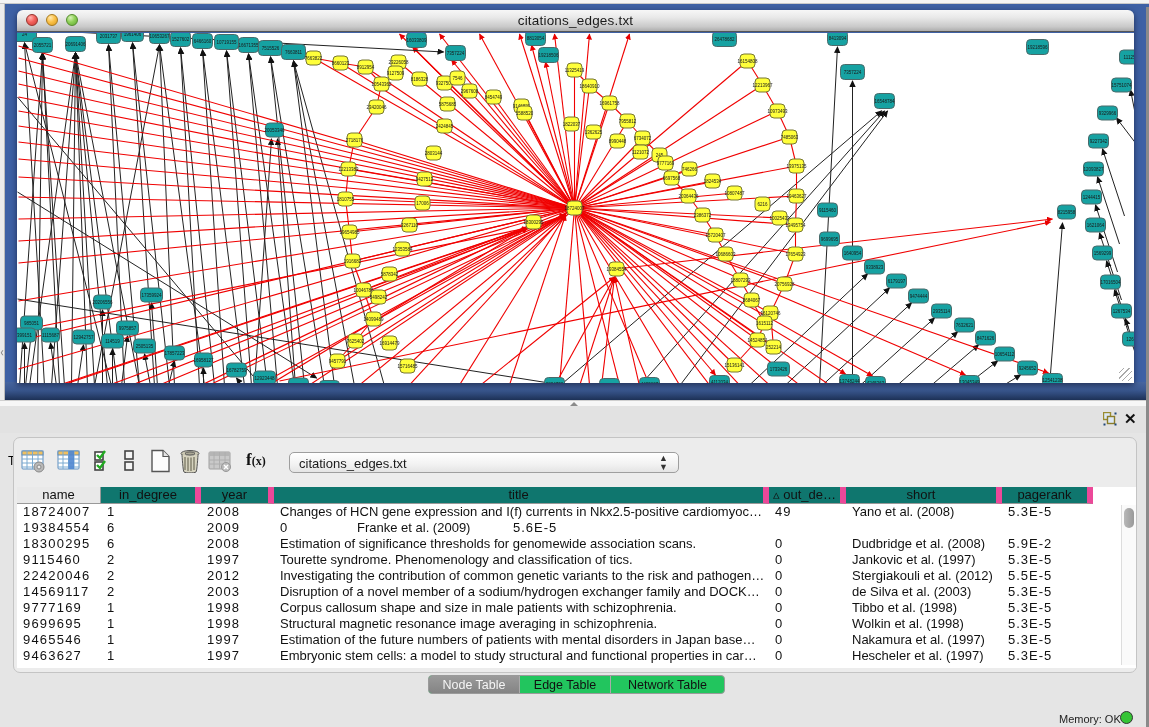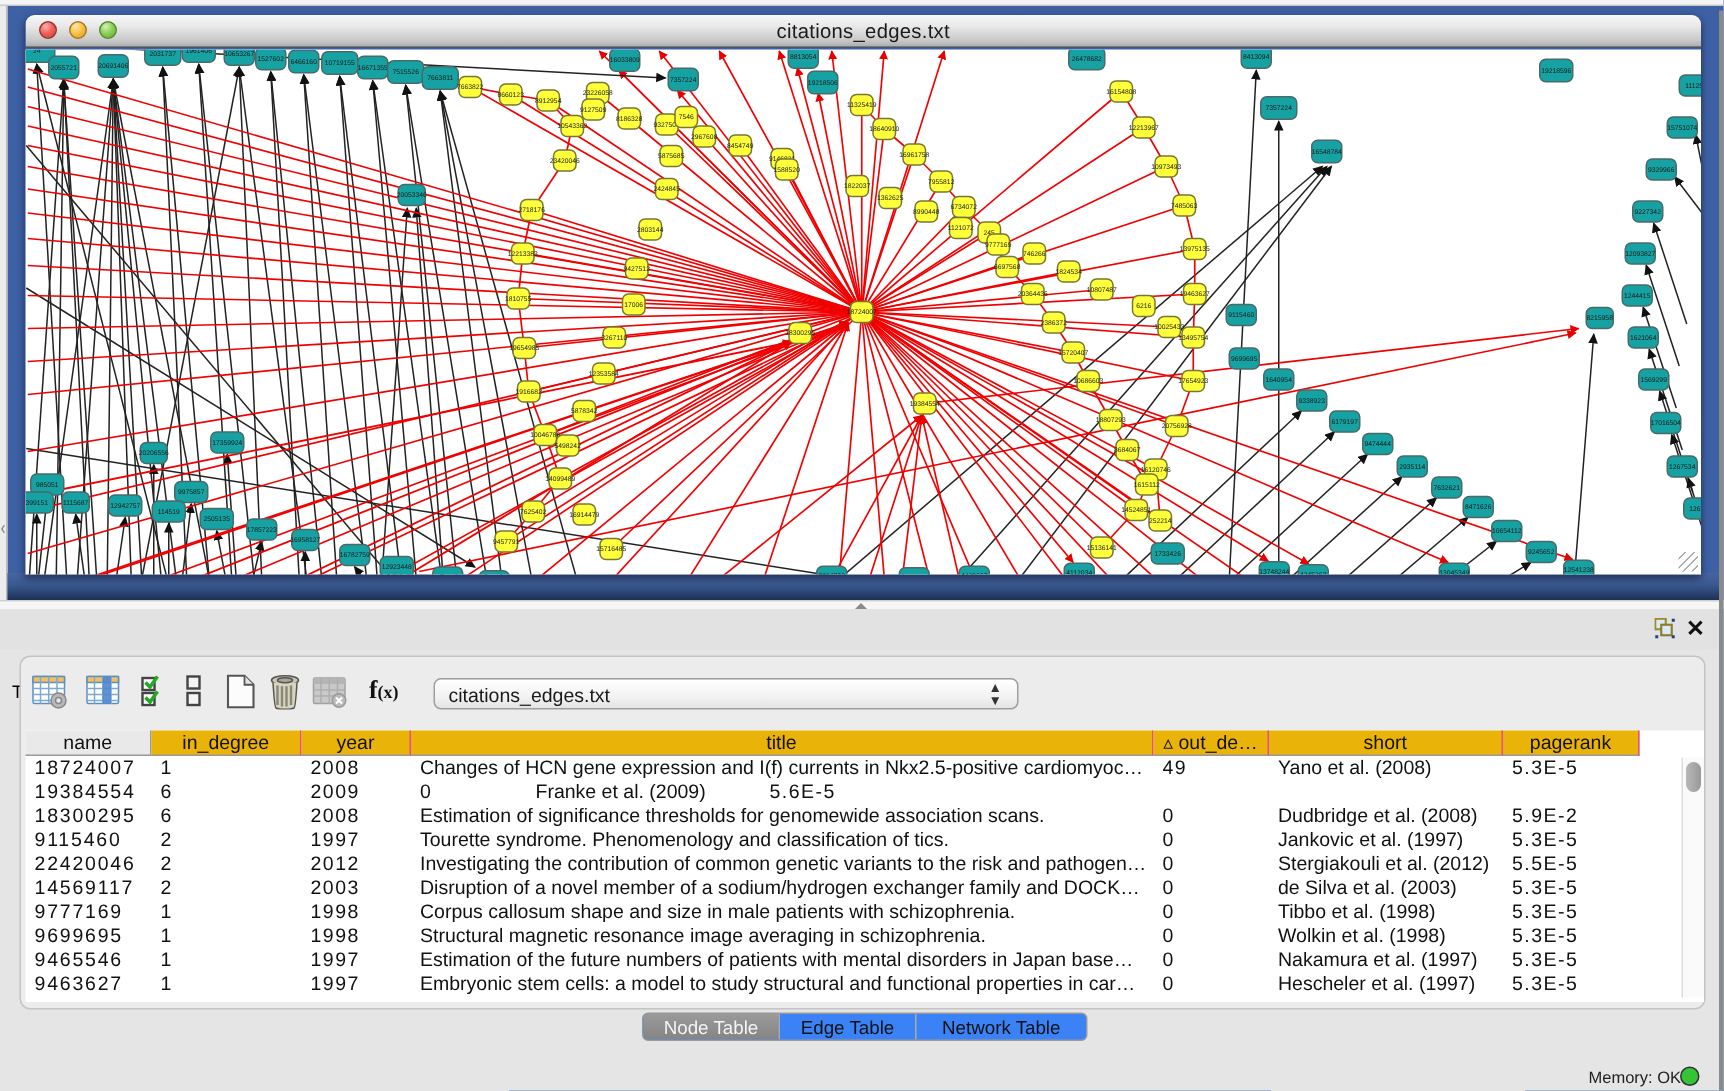--- a/index.html
+++ b/index.html
@@ -34,34 +34,34 @@
 
 #toolbar { position:absolute; left:0; top:0; width:100%; height:48px; }
 .ticon { position:absolute; top:11px; }
 #combo { position:absolute; left:275px; top:14px; width:390px; height:21px; border:1px solid #9e9e9e; border-radius:5px;
   background:linear-gradient(180deg,#ffffff 0%,#f2f2f2 60%,#e4e4e4 100%); font-size:13px; color:#1a1a1a; }
 #combo .ctext { position:absolute; left:9px; top:3px; }
 #combo .carrows { position:absolute; right:10px; top:1px; font-size:9px; color:#333; line-height:9px; }
 
 #tbl { position:absolute; left:3px; top:49px; width:1119px; height:181px; background:#fff; font-size:13px; color:#111; }
 .th { display:flex; height:17px; line-height:16px; }
-.th span { text-align:center; background:#eab308; border-right:1px solid #ec4899; border-bottom:1px solid #999; overflow:hidden; white-space:nowrap; height:17px; }
+.th span { text-align:center; background:#0f766e; border-right:6px solid #ec4899; border-bottom:1px solid #999; overflow:hidden; white-space:nowrap; height:17px; }
 .th .c0 { background:#e9e9e9; border-right:1px solid #999; }
 .tr { display:flex; height:16px; line-height:15px; white-space:nowrap; }
 .tr span { overflow:hidden; padding-left:6px; }
 .tr .c0 { letter-spacing:1.2px; }
 .tr .c1, .tr .c2, .tr .c4, .tr .c6 { letter-spacing:1.0px; }
 .c0 { width:84px; } .c1 { width:100px; } .c2 { width:73px; } .c3 { width:495px; }
 .c4 { width:77px; } .c5 { width:156px; } .c6 { width:91px; }
 .th .c0 { width:84px; } 
 #vscroll { position:absolute; right:0px; top:18px; width:15px; height:160px; background:#fafafa; border-left:1px solid #ddd; }
 #vscroll .thumb { position:absolute; left:2px; top:3px; width:10px; height:20px; background:linear-gradient(90deg,#b8b8b8,#999); border-radius:5px; }
 
 #tabs { position:absolute; left:428px; top:269px; width:297px; height:19px; display:flex; border:1px solid #9a9a9a;
-  border-radius:4px; overflow:hidden; background:#3b82f6; font-size:12.5px; }
+  border-radius:4px; overflow:hidden; background:#22c55e; font-size:12.5px; }
 #tabs div { line-height:18px; text-align:center; color:#111; }
 #tabs .sel { background:linear-gradient(180deg,#9a9a9a,#848484); color:#f5f5f5; }
 #tabs .t1 { width:90px; } #tabs .t2 { width:92px; border-left:1px solid #aaa; border-right:1px solid #aaa; } #tabs .t3 { width:113px; }
 #memory { position:absolute; left:1059px; top:307px; font-size:11px; color:#222; }
 #memdot { position:absolute; left:1120px; top:305px; width:13px; height:13px; border-radius:50%; background:#35c435; border:1px solid #333; }
 .collapse-arrow { position:absolute; left:0px; top:349px; font-size:5px; color:#888; }
 </style></head><body>
 <div id="topstrip"></div>
 <div id="desktop"></div>
 <div id="leftstrip"></div>

